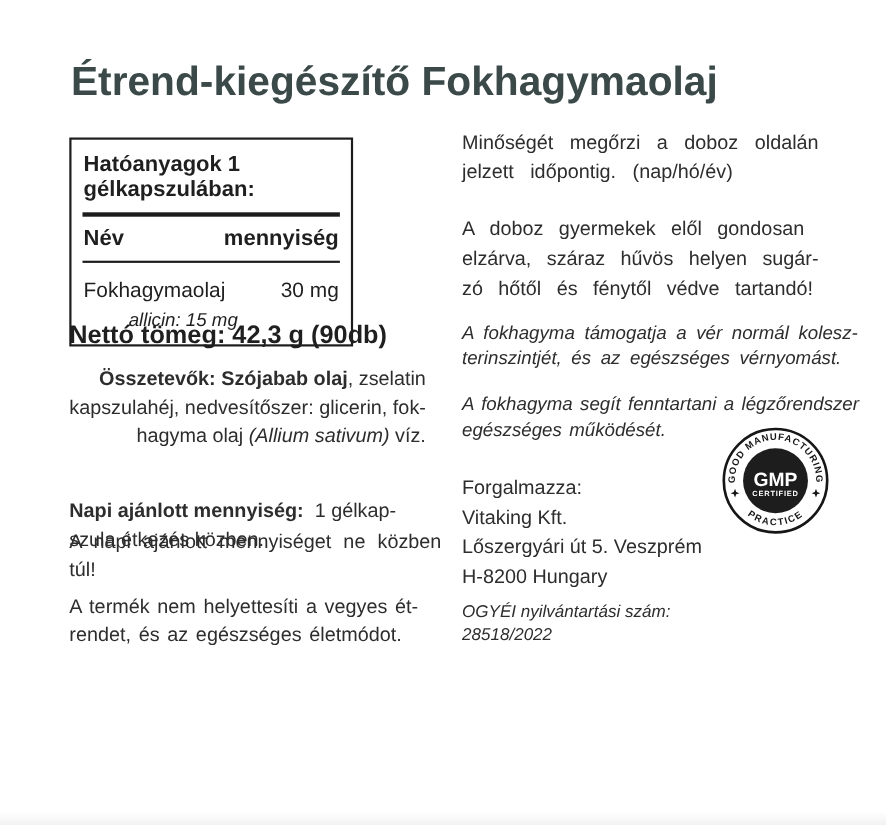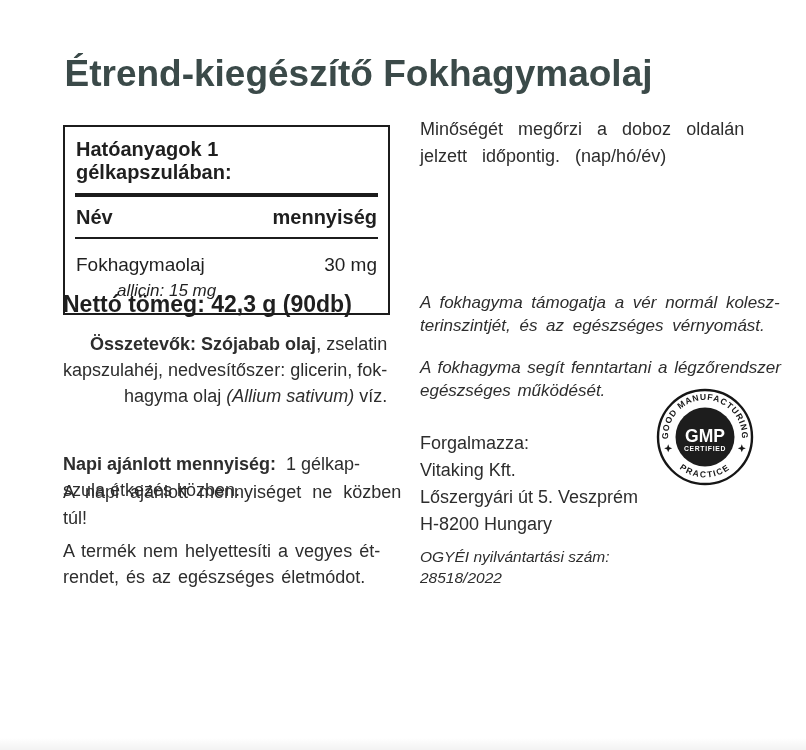--- a/index.html
+++ b/index.html
@@ -17,21 +17,21 @@
     pointer-events:none;
   }
   .title{
     position:absolute;left:0;top:53px;width:717px;
     margin:0;text-align:center;
     font-size:37px;font-weight:bold;letter-spacing:0px;
     color:#3b4a49;
   }
   
   .facts{
-    position:absolute;left:63px;top:125px;width:327px;
+    position:absolute;left:63px;top:125px;width:258px;
     box-sizing:border-box;
     border:2.5px solid #1c1c1c;
     padding:5px 10px 12px 10px;
     color:#1f1f1f;
   }
   .facts-header{
     font-size:20px;font-weight:bold;
     padding:6px 1px 9px 1px;
     border-bottom:4px solid #1c1c1c;
   }
@@ -112,20 +112,23 @@
 
   <p class="blk warn-limit">A napi ajánlott mennyiséget ne közben
 túl!</p>
 
   <p class="blk warn-diet">A termék nem helyettesíti a vegyes ét-
 rendet, és az egészséges életmódot.</p>
 
   <p class="blk shelf">Minőségét megőrzi a doboz oldalán
 jelzett időpontig. (nap/hó/év)</p>
 
+  <p class="blk storage">A doboz gyermekek elől gondosan
+elzárva, száraz hűvös helyen sugár-
+zó hőtől és fénytől védve tartandó!</p>
 
   <p class="blk claim claim1">A fokhagyma támogatja a vér normál kolesz-
 terinszintjét, és az egészséges vérnyomást.</p>
 
   <p class="blk claim claim2">A fokhagyma segít fenntartani a légzőrendszer
 egészséges működését.</p>
 
   <p class="blk distributor">Forgalmazza:
 Vitaking Kft.
 Lőszergyári út 5. Veszprém

